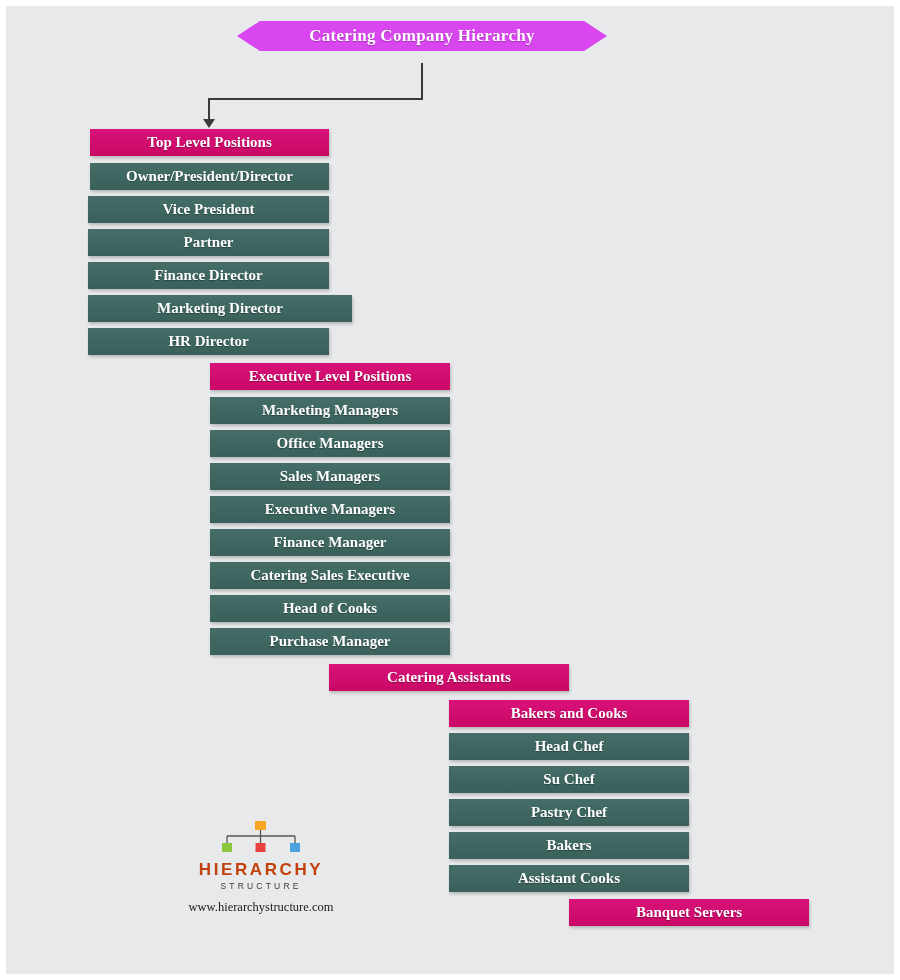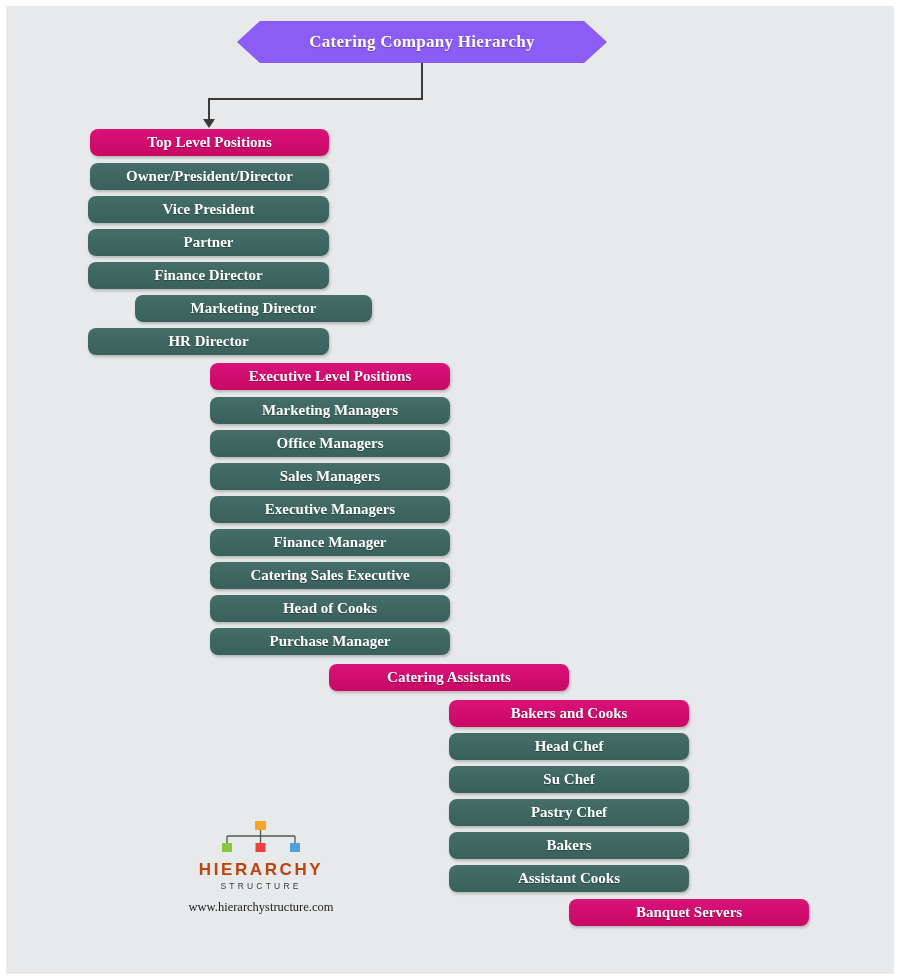--- a/index.html
+++ b/index.html
@@ -38,33 +38,33 @@
     font-weight: bold;
     font-size: 16.5px;
     letter-spacing: .3px;
     text-shadow: 0 1px 1px rgba(0,0,0,.28);
   }
   
   #title-banner {
     left: 237px;
     top: 21px;
     width: 370px;
-    height: 42px;
-    background: #8b5cf6;
+    height: 30px;
+    background: #d946ef;
     clip-path: polygon(0% 50%, 6.2% 0%, 93.8% 0%, 100% 50%, 93.8% 100%, 6.2% 100%);
     font-size: 17px;
   }
 
   .bar {
     position: absolute;
     display: flex;
     align-items: center;
     justify-content: center;
     height: 27px;
-    border-radius: 8px;
+    border-radius: 0;
     color: #ffffff;
     font-weight: bold;
     font-size: 15px;
     text-shadow: 0 1px 1px rgba(0,0,0,.35);
     box-shadow: 1px 2px 3px rgba(0,0,0,.22);
     box-sizing: border-box;
   }
   .bar.header {
     background: #d60a6e;
     background: linear-gradient(#d91279, #c90865);
@@ -150,21 +150,21 @@
   </div>
   <div class="bar item" style="left:88px; top:196px; width:241px;font-family:Liberation Serif, serif;">
     <span>Vice President</span>
   </div>
   <div class="bar item" style="left:88px; top:229px; width:241px;">
     <span>Partner</span>
   </div>
   <div class="bar item" style="left:88px; top:262px; width:241px;">
     <span>Finance Director</span>
   </div>
-  <div class="bar item" style="left:88px; top:295px; width:237px;margin-left:47px;">
+  <div class="bar item" style="left:88px; top:295px; width:264px;">
     <span>Marketing Director</span>
   </div>
   <div class="bar item" style="left:88px; top:328px; width:241px;">
     <span>HR Director</span>
   </div>
 
   <div class="bar header" style="left:210px; top:363px; width:240px;">
     <span>Executive Level Positions</span>
   </div>
   <div class="bar item" style="left:210px; top:397px; width:240px;">

